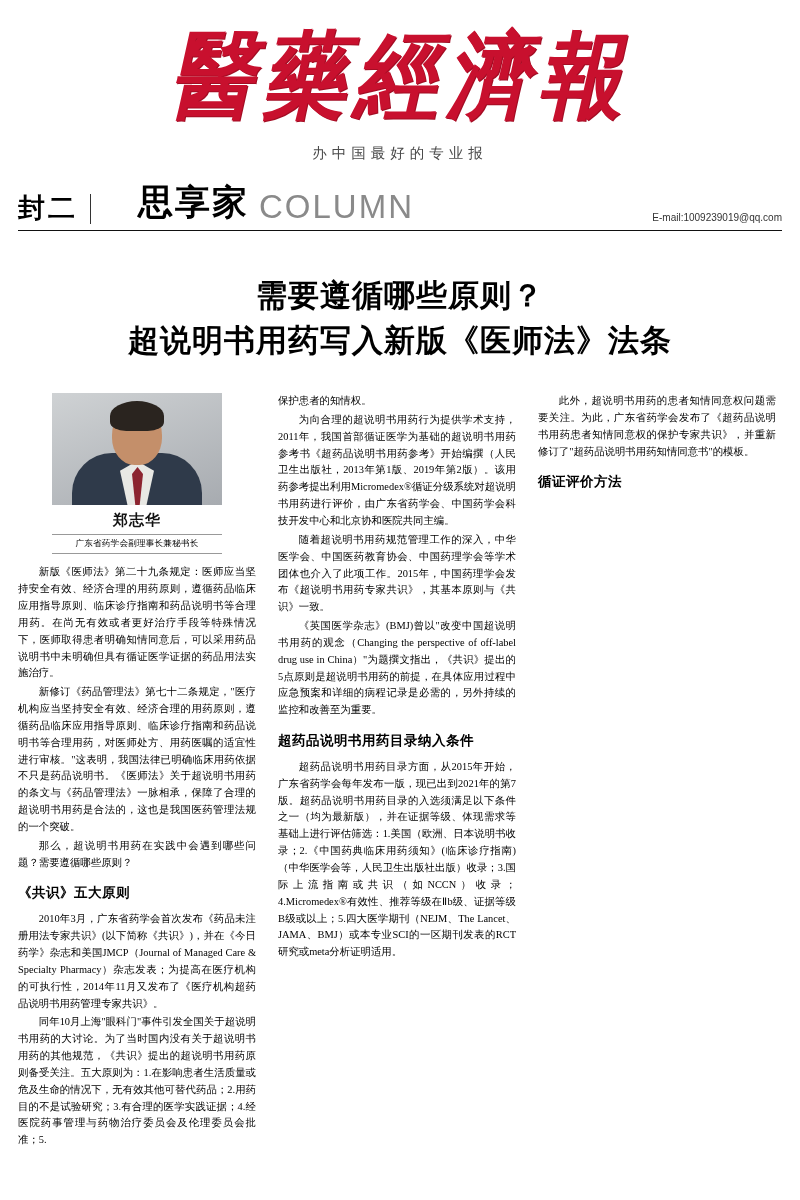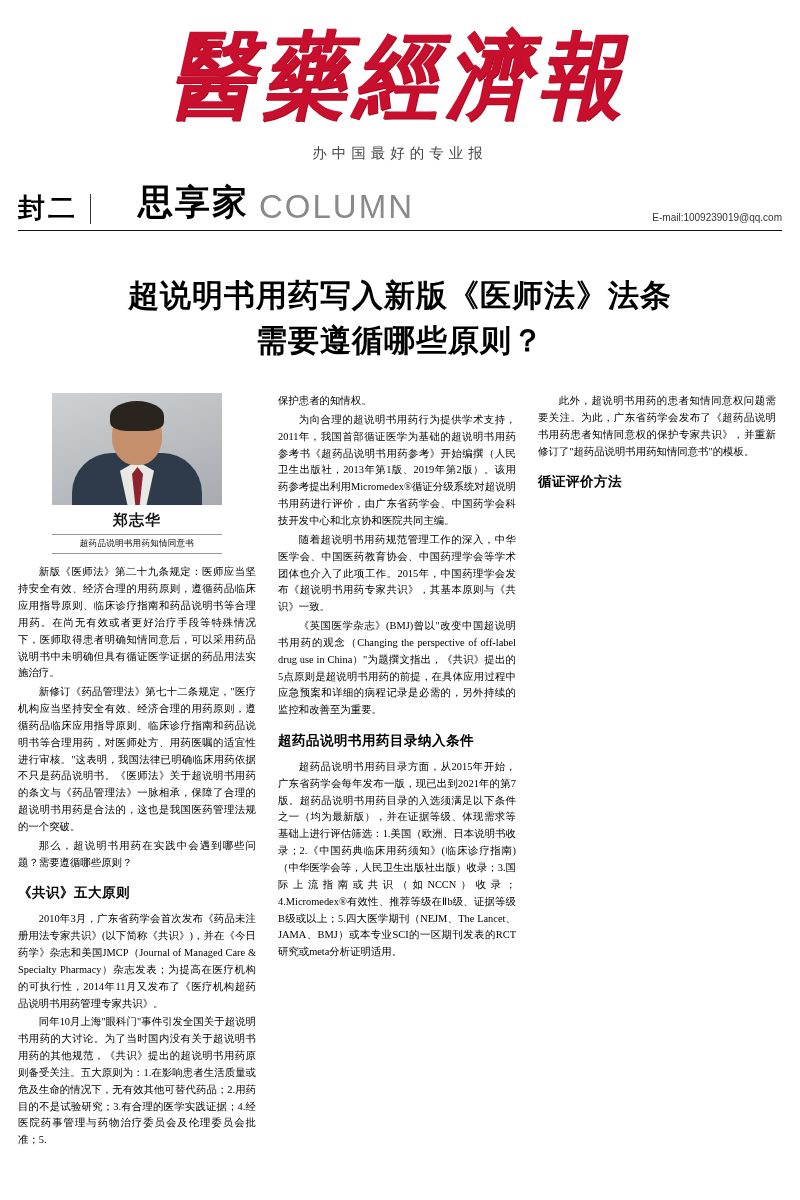--- a/index.html
+++ b/index.html
@@ -235,38 +235,38 @@
 
   <div class="section-bar">
     <span class="sec-left">封二</span>
     <span class="sec-div"></span>
     <span class="sec-mid">思享家</span>
     <span class="sec-col">COLUMN</span>
     <span class="sec-email">E-mail:1009239019@qq.com</span>
   </div>
 
   <div class="headline">
+    <div>需要遵循哪些原则？</div>
     <div>超说明书用药写入新版《医师法》法条</div>
-    <div>需要遵循哪些原则？</div>
   </div>
 
   <div class="cols">
 
     <div class="col">
       <div class="author">
         <div class="photo">
           <div class="bg"></div>
           <div class="body"></div>
           <div class="shirt"></div>
           <div class="tie"></div>
           <div class="head"></div>
           <div class="hair"></div>
         </div>
         <div class="author-name">郑志华</div>
-        <div class="author-title">超药品说明书用药知情同意书</div>
+        <div class="author-title">广东省药学会副理事长兼秘书长</div>
       </div>
 
       <p>新版《医师法》第二十九条规定：医师应当坚持安全有效、经济合理的用药原则，遵循药品临床应用指导原则、临床诊疗指南和药品说明书等合理用药。在尚无有效或者更好治疗手段等特殊情况下，医师取得患者明确知情同意后，可以采用药品说明书中未明确但具有循证医学证据的药品用法实施治疗。</p>
       <p>新修订《药品管理法》第七十二条规定，"医疗机构应当坚持安全有效、经济合理的用药原则，遵循药品临床应用指导原则、临床诊疗指南和药品说明书等合理用药，对医师处方、用药医嘱的适宜性进行审核。"这表明，我国法律已明确临床用药依据不只是药品说明书。《医师法》关于超说明书用药的条文与《药品管理法》一脉相承，保障了合理的超说明书用药是合法的，这也是我国医药管理法规的一个突破。</p>
       <p>那么，超说明书用药在实践中会遇到哪些问题？需要遵循哪些原则？</p>
 
       <h3 class="sub">《共识》五大原则</h3>
       <p>2010年3月，广东省药学会首次发布《药品未注册用法专家共识》(以下简称《共识》)，并在《今日药学》杂志和美国JMCP（Journal of Managed Care &amp; Specialty Pharmacy）杂志发表；为提高在医疗机构的可执行性，2014年11月又发布了《医疗机构超药品说明书用药管理专家共识》。</p>
       <p>同年10月上海"眼科门"事件引发全国关于超说明书用药的大讨论。为了当时国内没有关于超说明书用药的其他规范，《共识》提出的超说明书用药原则备受关注。五大原则为：1.在影响患者生活质量或危及生命的情况下，无有效其他可替代药品；2.用药目的不是试验研究；3.有合理的医学实践证据；4.经医院药事管理与药物治疗委员会及伦理委员会批准；5.</p>
     </div>

